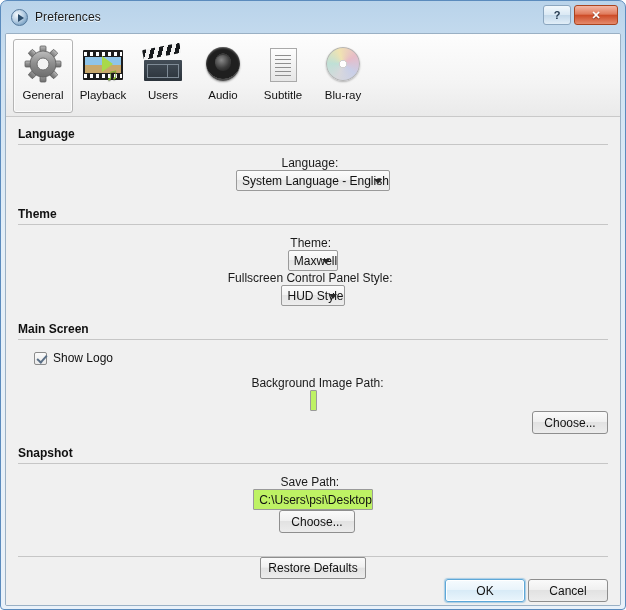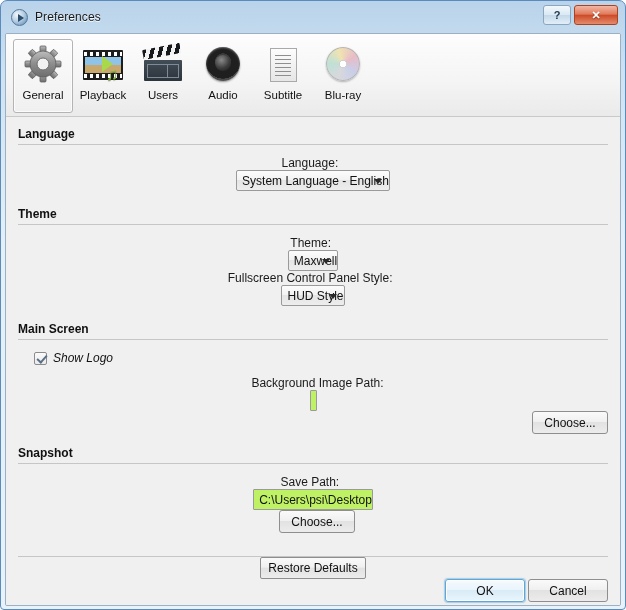--- a/index.html
+++ b/index.html
@@ -330,21 +330,21 @@
   }
   .checkbox.checked::after {
     content: "";
     position: absolute;
     left: 4px; top: 0px;
     width: 4px; height: 8px;
     border: solid #5a6f86;
     border-width: 0 2px 2px 0;
     transform: rotate(42deg);
   }
-  .check-label { font-size: 12px; color: #111; font-style: italic; }
+  .check-label { font-size: 12px; color: #111; }
 
   
   .btn {
     height: 23px;
     min-width: 76px;
     padding: 0 11px;
     border: 1px solid #8e8e8e;
     border-radius: 3px;
     background: linear-gradient(to bottom, #fafafa 0%, #f0f0f0 46%, #e2e2e2 50%, #ececec 100%);
     font-size: 12px;

